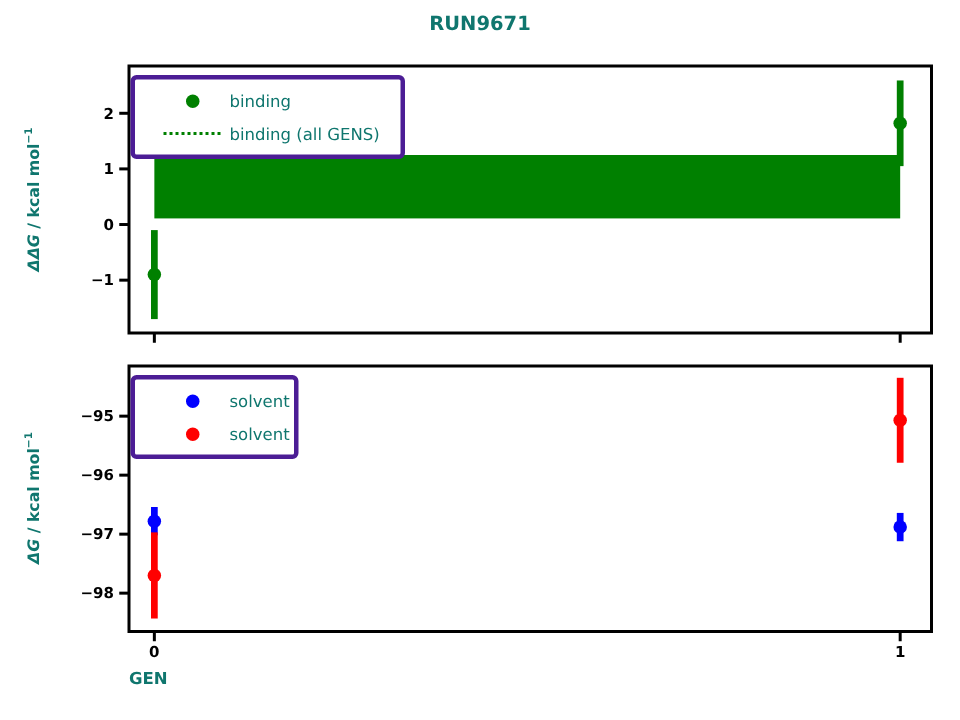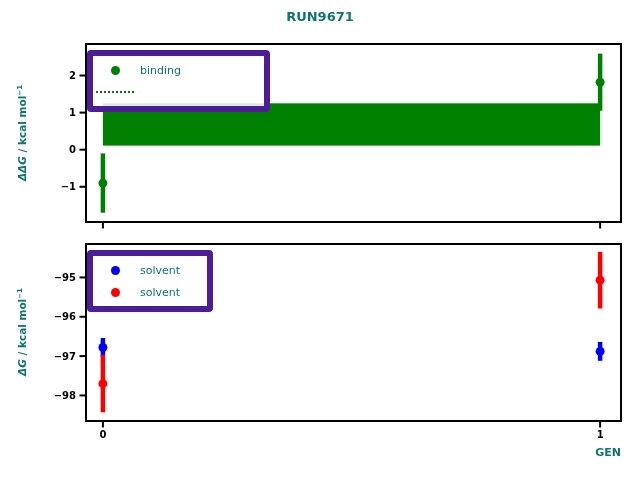--- a/index.html
+++ b/index.html
@@ -17,30 +17,30 @@
   .axes svg { position:absolute; left:0; top:0; overflow:visible; }
   .ylab {
     position:absolute; white-space:nowrap; font-size:10.5px; font-weight:bold;
     transform:translate(-50%,-50%) rotate(-90deg);
   }
   #ylab-top    { left:22px; top:133px; }
   #ylab-bottom { left:22px; top:332px; }
   .ylab .var { font-style:italic; }
   .ylab sup { font-size:7px; }
   .xlab {
-    position:absolute; left:86px; top:446px; width:535px; text-align:right;
+    position:absolute; left:86px; top:446px; width:535px; text-align:left;
     font-size:11px; font-weight:bold;
   }
   .legend {
     position:absolute; background:rgba(255,255,255,0.85);
-    border:6px solid #4c1d95; border-radius:4px; padding:3px 0;
+    border:3px solid #4c1d95; border-radius:4px; padding:3px 16px;
     box-sizing:border-box;
   }
   #legend-top    { left:87px; top:50px;  width:183px; }
-  #legend-bottom { left:87px; top:250px; width:126px; }
+  #legend-bottom { left:87px; top:250px; width:112px; }
   .legend-row { display:flex; align-items:center; height:22px; }
   .handle { width:44px; display:flex; justify-content:center; align-items:center; flex:none; }
   .lbl { font-size:11px; margin-left:3px; white-space:nowrap; }
   .dot { width:9px; height:9px; border-radius:50%; display:inline-block; }
   .dline { width:38px; height:0; border-top:2.5px dotted #008000; display:inline-block; }
 </style>
 </head>
 <body>
 
 <div class="fig">
@@ -101,20 +101,21 @@
     <div class="legend-row">
       <span class="handle">
           <span class="dot" style="background: rgb(0, 128, 0);"></span>
         </span>
       <span class="lbl">binding</span>
     </div>
     <div class="legend-row">
       <span class="handle">
           <span class="dline" style="border-top-color: rgb(0, 128, 0);"></span>
         </span>
+      <span class="lbl">binding (all GENS)</span>
     </div>
   </div>
 
   <div class="legend" id="legend-bottom">
     <div class="legend-row">
       <span class="handle">
           <span class="dot" style="background: rgb(0, 0, 255);"></span>
         </span>
       <span class="lbl">solvent</span>
     </div>

